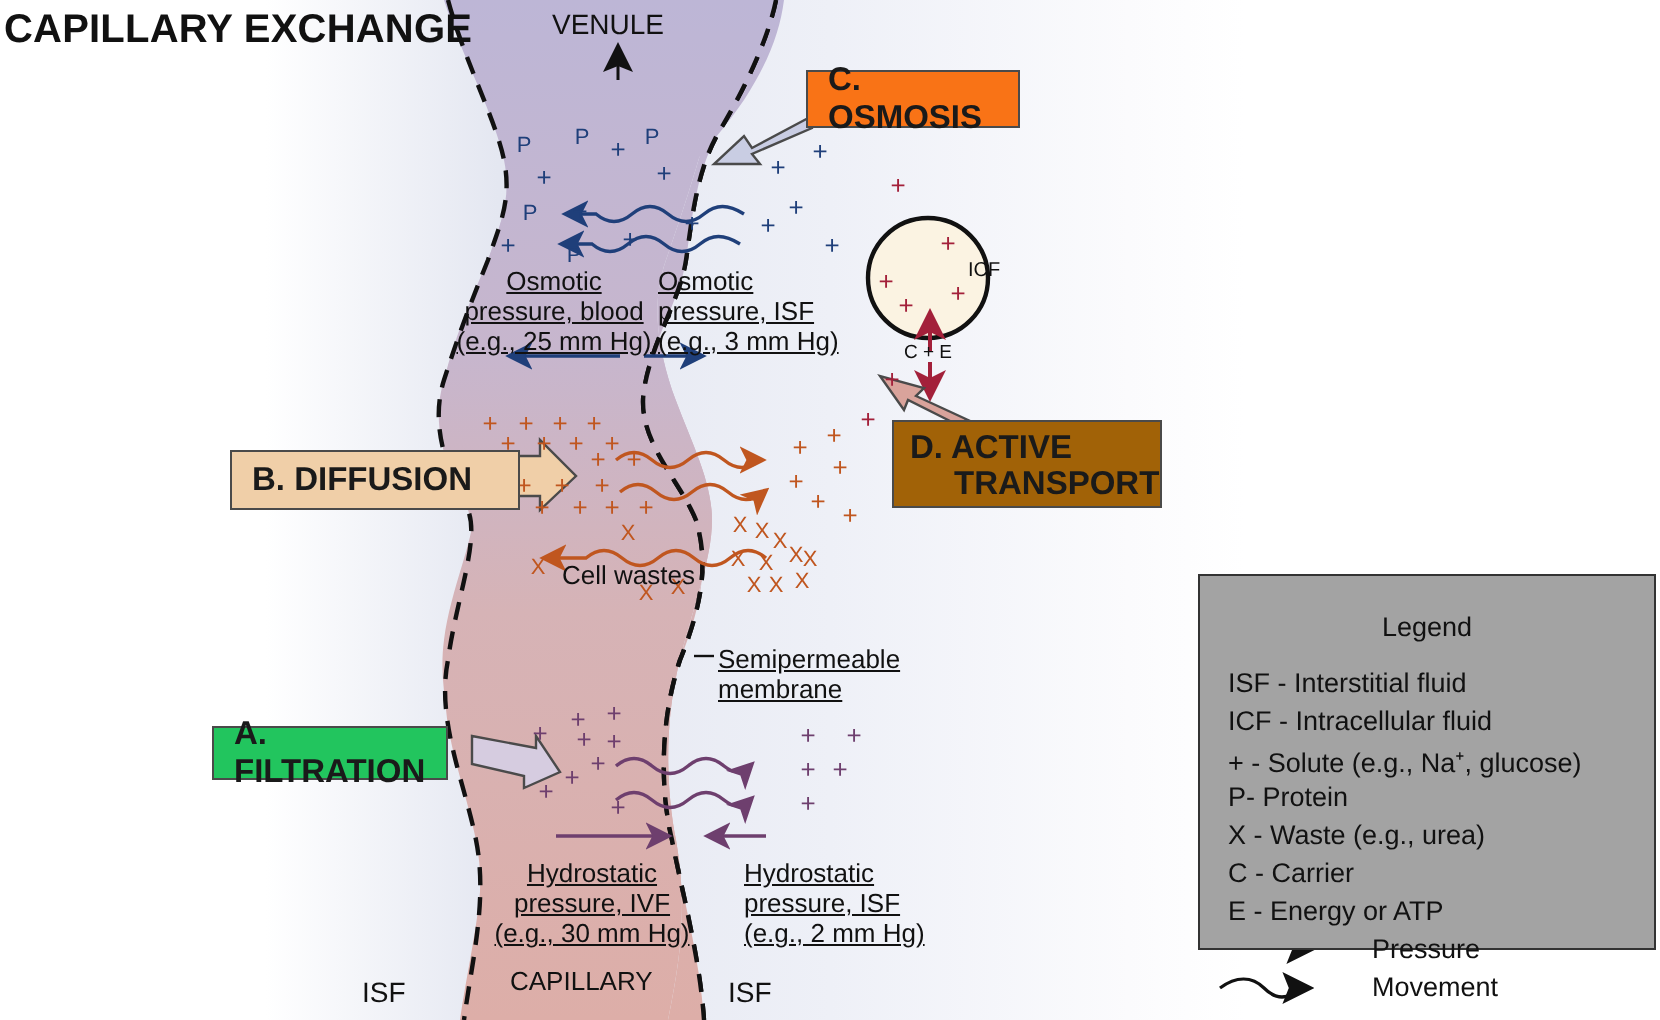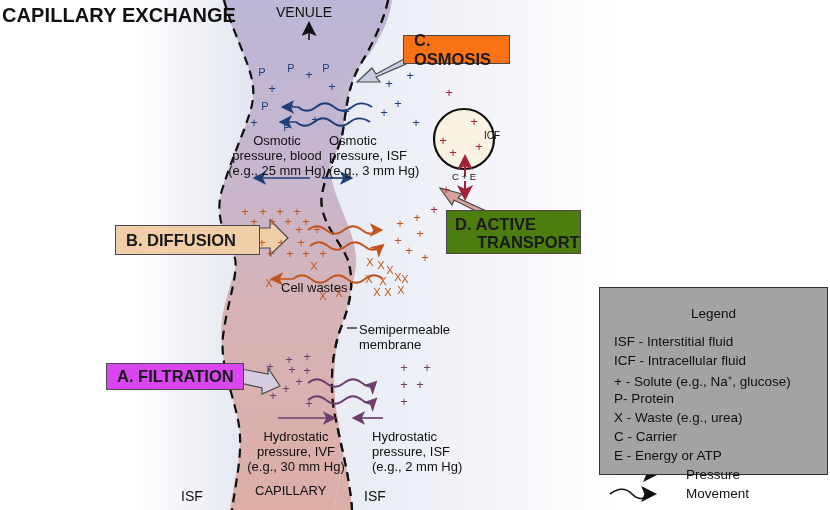--- a/index.html
+++ b/index.html
@@ -1,21 +1,21 @@
 <!DOCTYPE html>
 <html><head>
 <meta charset="utf-8">
 <style>
   html, body { margin:0; padding:0; background:#ffffff; }
   body { width:830px; height:510px; position:relative; overflow:hidden;
          font-family:"Liberation Sans", sans-serif; }
   #stage { position:absolute; left:0; top:0; width:830px; height:510px; }
   .txt { position:absolute; color:#111; white-space:nowrap; line-height:1; }
   .title { left:2px; top:5px; font-size:20px; font-weight:bold; letter-spacing:0.1px; }
-  .lbl { font-size:13px; text-align:center; line-height:15px; }
+  .lbl { font-size:13px; text-align:center; line-height:15px;text-decoration:underline; }
   .box { position:absolute; border:1.5px solid #4a4a4a; font-weight:bold; font-size:16.5px;
          color:#1a1a1a; box-sizing:border-box; display:flex; align-items:center; padding-left:10px; }
   .legend { position:absolute; left:599px; top:287px; width:229px; height:188px;
             border:1.5px solid #333; background:#a3a3a3; box-sizing:border-box; }
   .legend .lg-title { position:absolute; left:0; right:0; top:18px; text-align:center; font-size:13.5px; color:#111; }
   .legend .lg-item { position:absolute; left:14px; font-size:13.5px; color:#111; white-space:nowrap; }
 </style>
 </head>
 <body>
 
@@ -182,25 +182,25 @@
   <div class="txt" style="left:255px;top:484px;font-size:13px;">CAPILLARY</div>
   <div class="txt" style="left:181px;top:489px;font-size:14px;">ISF</div>
   <div class="txt" style="left:364px;top:489px;font-size:14px;">ISF</div>
 
   <div class="box" style="left:403px;top:35px;width:107px;height:29px;background:#f97316;">
     <span>C. OSMOSIS</span>
   </div>
   <div class="box" style="left:115px;top:225px;width:145px;height:30px;background:#f0cfa8;">
     <span>B. DIFFUSION</span>
   </div>
-  <div class="box" style="left:446px;top:210px;width:135px;height:44px;background:#4d7c0f;padding-left:8px;display:block;padding-top:4px;line-height:18px;">
+  <div class="box" style="left:446px;top:210px;width:135px;height:44px;background:#a16207;padding-left:8px;display:block;padding-top:4px;line-height:18px;">
     <div>D. ACTIVE</div>
     <div style="padding-left:22px;">TRANSPORT</div>
   </div>
-  <div class="box" style="left:106px;top:363px;width:138px;height:27px;background:#d946ef;">
+  <div class="box" style="left:106px;top:363px;width:118px;height:27px;background:#22c55e;">
     <span>A. FILTRATION</span>
   </div>
 
   <div class="txt lbl" style="left:222px;top:133px;width:110px;">
     <div>Osmotic</div>
     <div>pressure, blood</div>
     <div>(e.g., 25 mm Hg)</div>
   </div>
   <div class="txt lbl" style="left:329px;top:133px;text-align:left;">
     <div>Osmotic</div>

